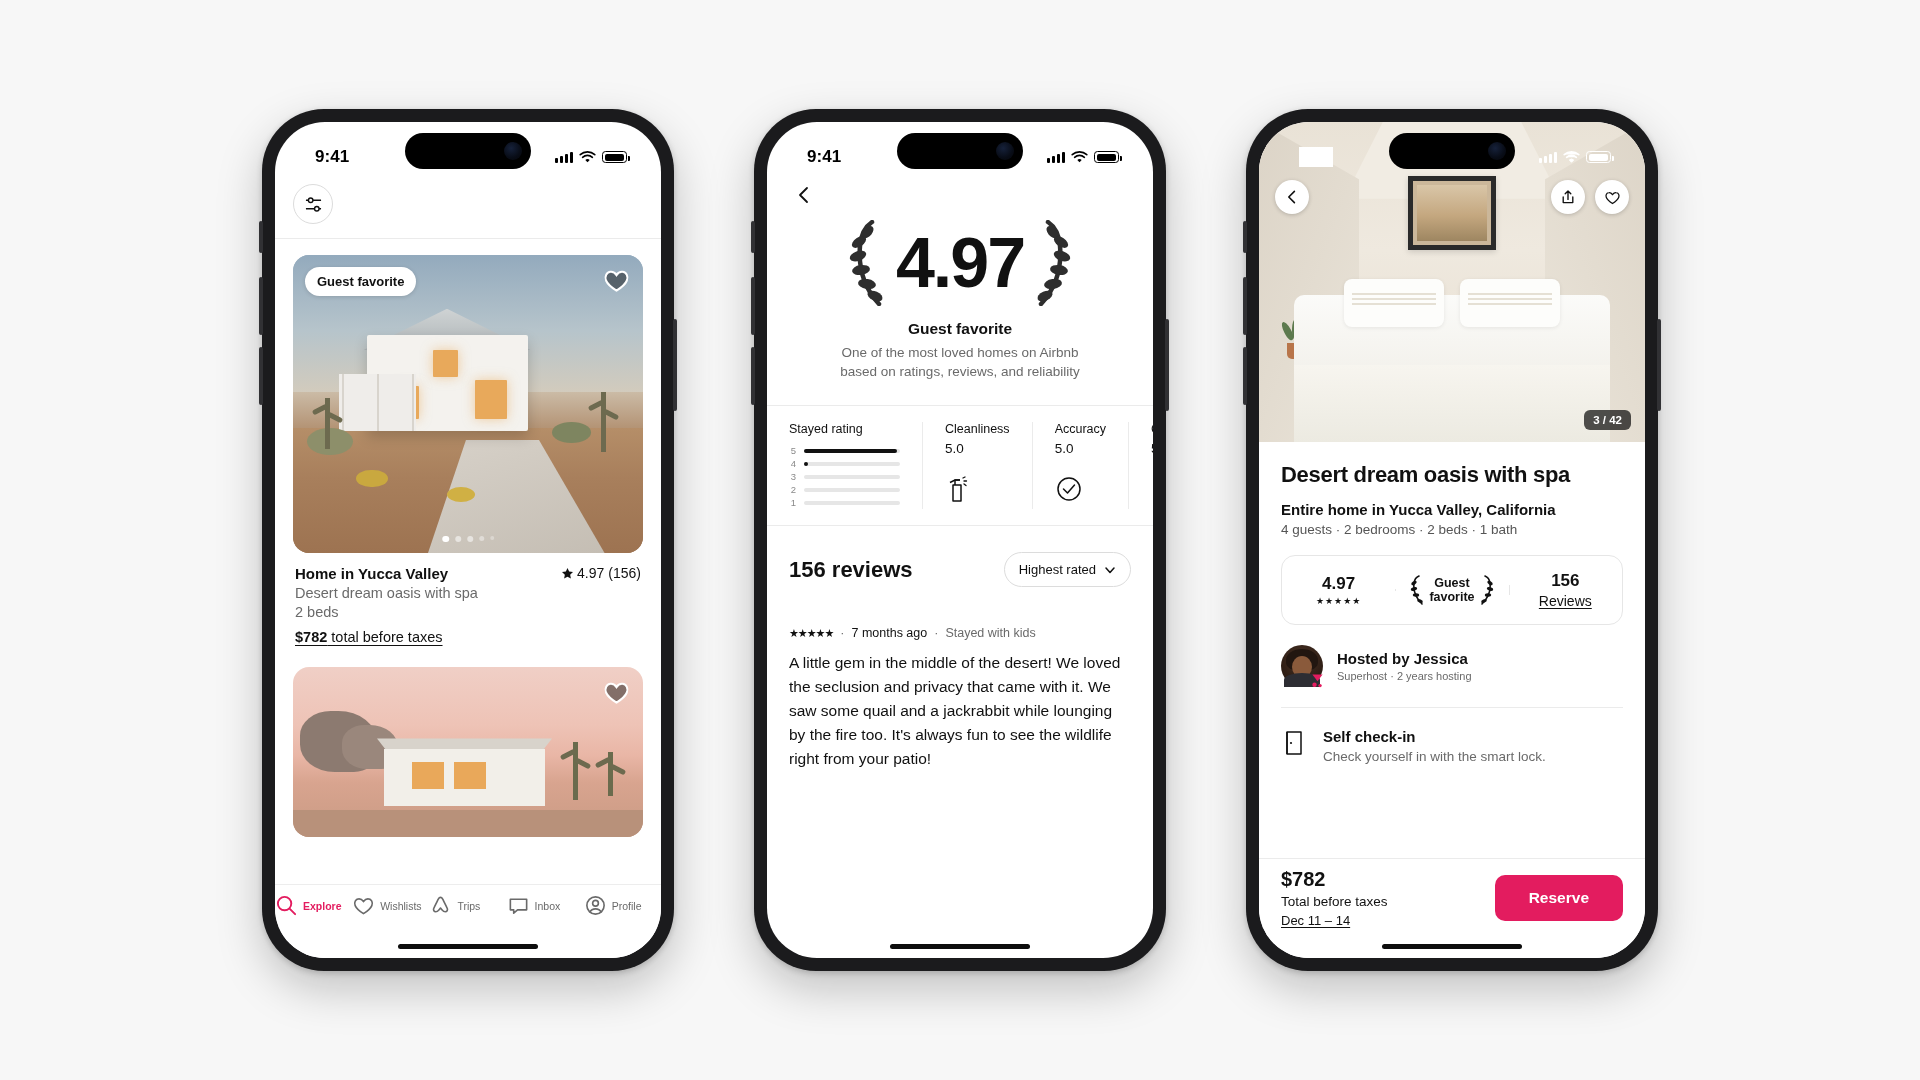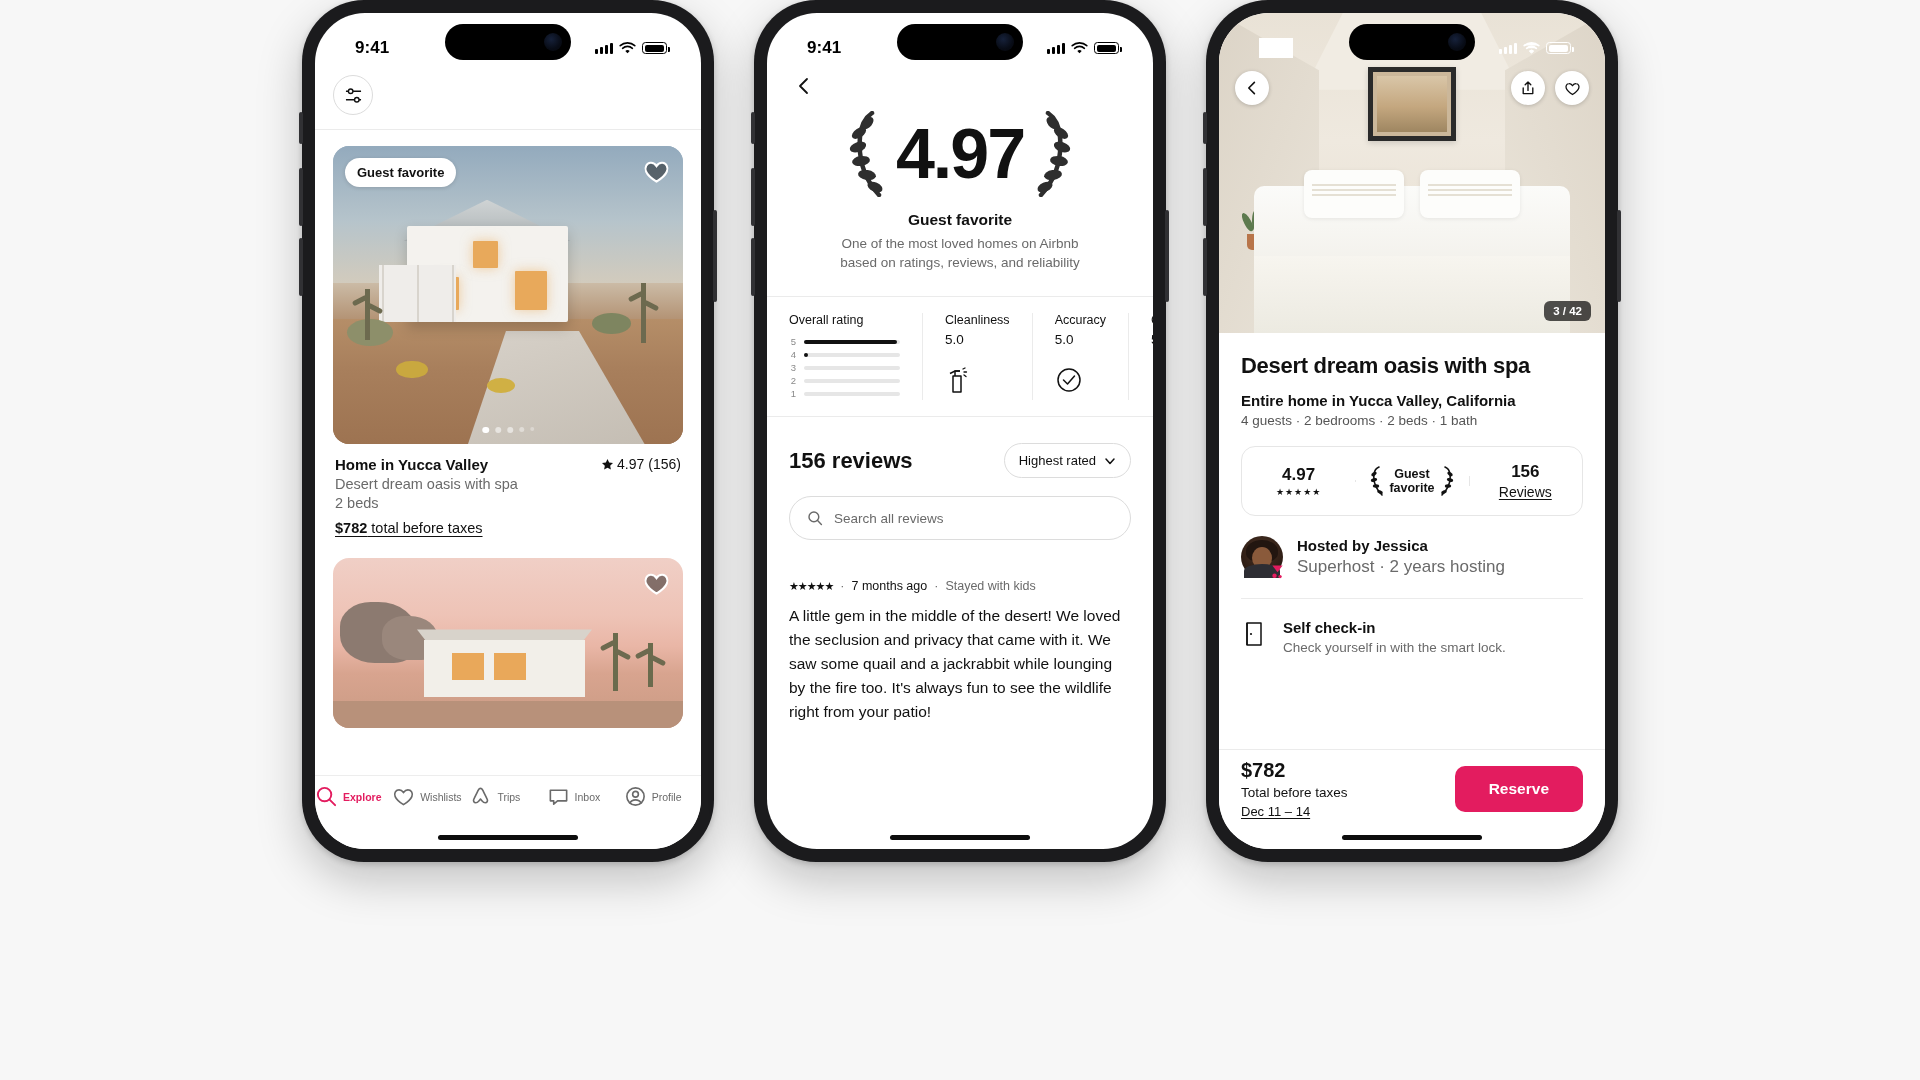--- a/index.html
+++ b/index.html
@@ -4,22 +4,22 @@
 <style>
   * { box-sizing: border-box; margin: 0; padding: 0; }
   html, body {
     width: 1920px; height: 1080px;
     background: #f7f7f7;
     font-family: "Liberation Sans", sans-serif;
     overflow: hidden;
   }
   .stage {
     position: relative; width: 1920px; height: 1080px;
-    display: flex; justify-content: center;
-    gap: 40px;
+    display: flex; align-items: center; justify-content: center;
+    gap: 80px;
   }
 
   
   .phone {
     position: relative;
     width: 412px; height: 862px;
     background: #1b1b1d;
     border-radius: 62px;
     padding: 13px;
     box-shadow: 0 18px 46px rgba(0,0,0,.22), 0 2px 6px rgba(0,0,0,.18);
@@ -289,21 +289,21 @@
   .rc-rev { font-size: 17px; font-weight:700; color:#111; }
   .rc-rev-lab { font-size: 14px; color:#111; margin-top:2px; text-decoration: underline; text-underline-offset: 2px; }
 
   .p3-host { margin: 0 22px; padding: 20px 0; display:flex; align-items:center; gap: 14px; border-bottom:1px solid #ebebeb; }
   .host-av { width: 42px; height: 42px; border-radius:50%; position:relative; background: radial-gradient(circle at 50% 35%, #4a3326 0%, #2a1a12 75%); overflow:visible; flex:0 0 auto; }
   .host-face { position:absolute; left:50%; top:26%; transform:translateX(-50%); width:20px; height:22px; background:#8a5a3b; border-radius:50%; }
   .host-hair { position:absolute; left:50%; top:10%; transform:translateX(-50%); width:32px; height:22px; background:#221610; border-radius:50% 50% 40% 40%; }
   .host-body { position:absolute; left:50%; bottom:0; transform:translateX(-50%); width:36px; height:14px; background:#2d2d33; border-radius:50% 50% 0 0; }
   .host-badge { position:absolute; right:-3px; bottom:-2px; width: 17px; height: 17px; }
   .host-name { font-size: 15px; font-weight:700; color:#111; }
-  .host-sub { font-size: 17px; color:#6a6a6a; margin-top: 3px; }
+  .host-sub { font-size: 11px; color:#6a6a6a; margin-top: 3px; }
 
   .p3-feature { margin: 0 22px; padding: 20px 0 0; display:flex; gap: 16px; align-items:flex-start; }
   .feat-t { font-size: 15px; font-weight: 600; color:#111; }
   .feat-s { font-size: 13.5px; color:#6a6a6a; margin-top: 4px; }
 
   .p3-bookbar {
     position:absolute; bottom:0; left:0; right:0; height: 100px;
     background:#fff; border-top:1px solid #ebebeb;
     display:flex; align-items:center; justify-content:space-between;
     padding: 0 22px 22px; z-index: 20;
@@ -542,21 +542,21 @@
               </g>
             </svg>
           </div>
           <div class="hero-gf">Guest favorite</div>
           <div class="hero-desc">One of the most loved homes on Airbnb</div>
           <div class="hero-desc" style="margin-top:0">based on ratings, reviews, and reliability</div>
         </div>
 
         <div class="p2-metrics">
           <div class="metric">
-            <div class="metric-t">Overall rating</div>
+            <div class="metric-t">Stayed rating</div>
             <div class="bars">
               <div class="bar-row">
                 <div class="bar-lab">5</div>
                 <div class="bar-track">
                     <div class="bar-fill" style="width:97%"></div>
                   </div>
               </div>
               <div class="bar-row">
                 <div class="bar-lab">4</div>
                 <div class="bar-track">
@@ -617,27 +617,20 @@
         <div class="p2-revhead">
           <div class="rev-count">156 reviews</div>
           <div class="sort-pill">
             <span>Highest rated</span>
             <svg width="12" height="12" viewBox="0 0 12 12">
               <polyline points="2,4 6,8.5 10,4" fill="none" stroke="#111" stroke-width="1.5" stroke-linecap="round" stroke-linejoin="round"></polyline>
             </svg>
           </div>
         </div>
 
-        <div class="p2-searchbox">
-          <svg width="16" height="16" viewBox="0 0 20 20">
-            <circle cx="8.6" cy="8.6" r="6.1" stroke="#6a6a6a" stroke-width="1.8" fill="none"></circle>
-            <line x1="13.2" y1="13.2" x2="18" y2="18" stroke="#6a6a6a" stroke-width="1.8" stroke-linecap="round"></line>
-          </svg>
-          <span>Search all reviews</span>
-        </div>
 
         <div class="p2-review">
           <div class="rev-meta">
             <span class="stars">★★★★★</span>
             <span class="dim">·</span>
             <span>7 months ago</span>
             <span class="dim">·</span>
             <span class="dim">Stayed with kids</span>
           </div>
           <div class="rev-body">A little gem in the middle of the desert! We loved the seclusion and privacy that came with it. We saw some quail and a jackrabbit while lounging by the fire too. It's always fun to see the wildlife right from your patio!</div>

